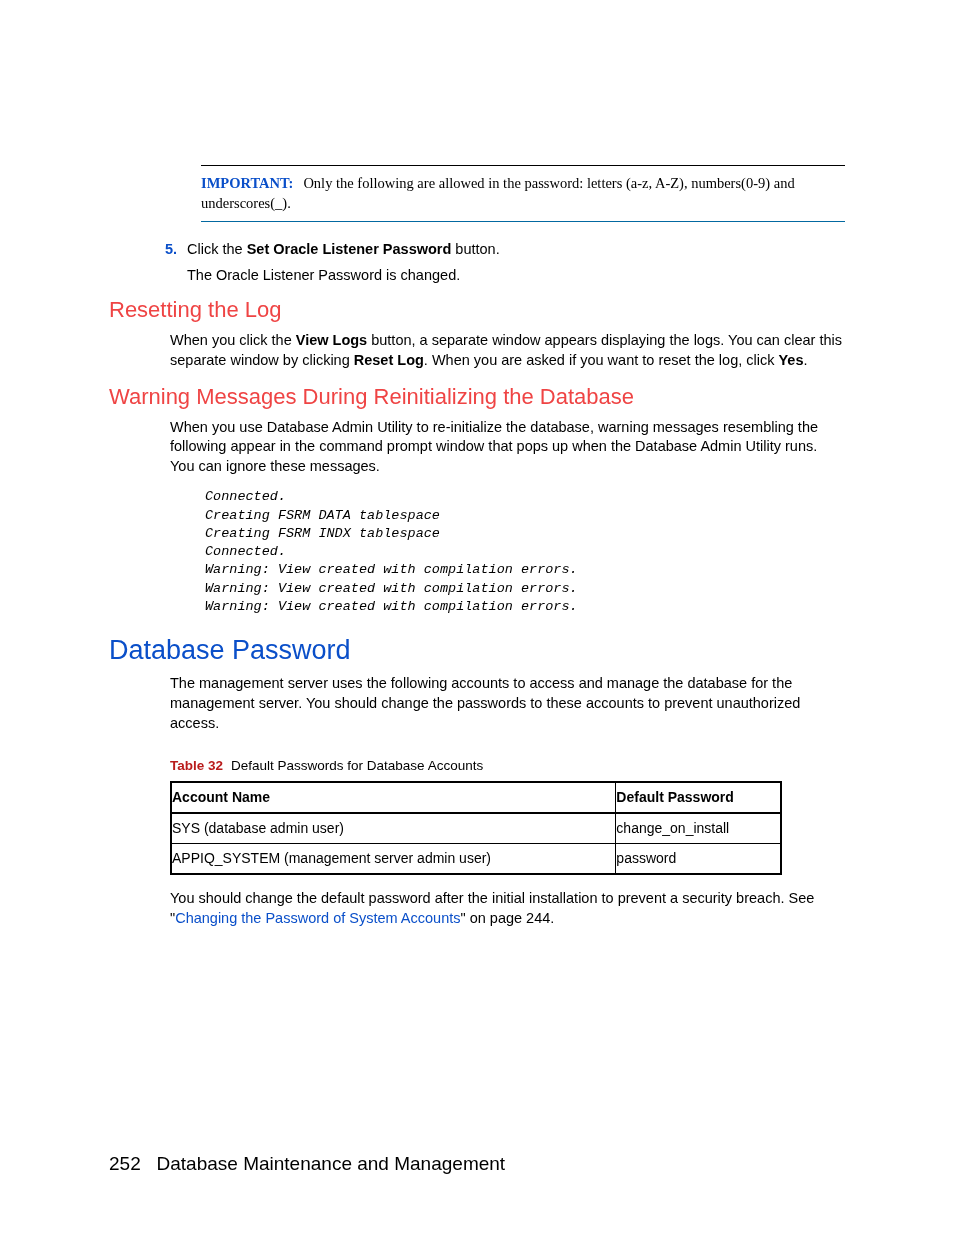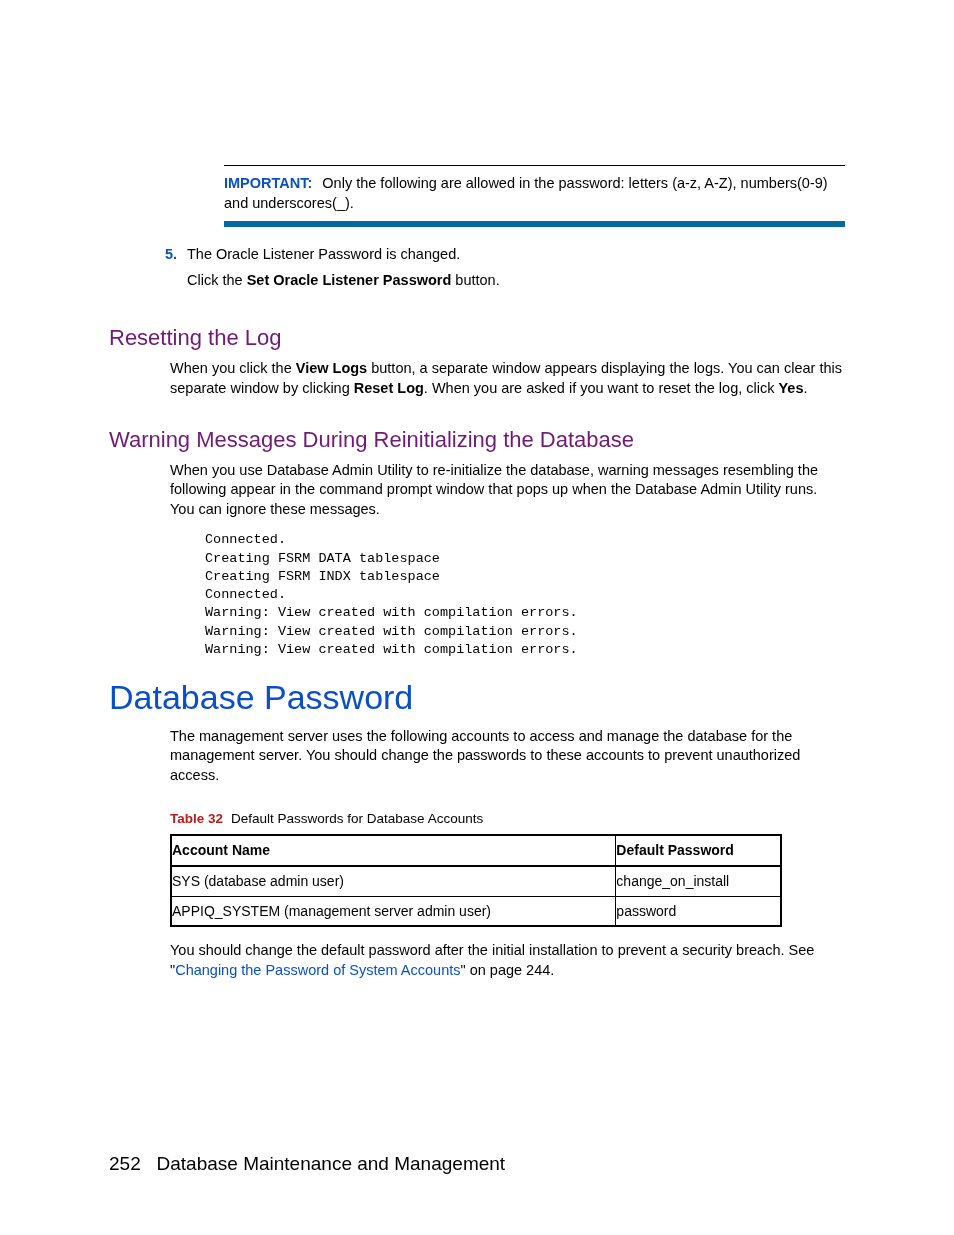--- a/index.html
+++ b/index.html
@@ -13,23 +13,24 @@
     width: 954px;
   }
   .page {
     padding: 165px 109px 60px 109px;
     box-sizing: border-box;
     min-height: 1235px;
     position: relative;
   }
   .callout-box {
     border-top: 1px solid #000;
-    border-bottom: 6px solid #0369a1;
+    border-bottom: 1px solid #0369a1;
     padding: 8px 0 8px 0;
-    margin: 0 0 18px 115px;
+    margin: 0 0 18px 92px;
+    font-family: Liberation Serif, serif;
   }
   .callout-label {
     color: #0a4fc9;
     font-weight: bold;
     margin-right: 10px;
   }
   .ol-step {
     display: flex;
     margin: 0 0 4px 56px;
   }
@@ -38,42 +39,43 @@
     font-weight: bold;
     min-width: 22px;
   }
   .step-body {
     flex: 1;
   }
   .step-body p {
     margin: 0 0 6px 0;
   }
   h2.section {
-    color: #701a75;
+    color: #ef4444;
     font-weight: normal;
     font-size: 22px;
-    margin: 27px 0 6px 0;
+    margin: 4px 0 6px 0;
   }
   h1.section-lg {
     color: #0a4fc9;
     font-weight: normal;
-    font-size: 34px;
+    font-size: 27px;
     margin: 16px 0 6px 0;
   }
   .body-indent {
     margin-left: 61px;
   }
   .body-indent p {
     margin: 0 0 12px 0;
   }
   pre.code {
     font-family: "Courier New", monospace;
     font-size: 13.5px;
     line-height: 1.35;
     margin: 6px 0 6px 96px;
+    font-style: italic;
   }
   b { font-weight: bold; }
   .table-caption {
     margin: 24px 0 6px 61px;
     font-size: 13.5px;
   }
   .table-num {
     color: #b91c1c;
     font-weight: bold;
     margin-right: 8px;
@@ -109,22 +111,22 @@
 
 <div class="page">
 
   <div class="callout-box">
     <span class="callout-label">IMPORTANT:</span><span>Only the following are allowed in the password: letters (a-z, A-Z), numbers(0-9) and underscores(_).</span>
   </div>
 
   <div class="ol-step">
     <div class="ol-num">5.</div>
     <div class="step-body">
+      <p><span>Click the </span><b>Set Oracle Listener Password</b><span> button.</span></p>
       <p>The Oracle Listener Password is changed.</p>
-      <p><span>Click the </span><b>Set Oracle Listener Password</b><span> button.</span></p>
     </div>
   </div>
 
   <h2 class="section">Resetting the Log</h2>
   <div class="body-indent">
     <p><span>When you click the </span><b>View Logs</b><span> button, a separate window appears displaying the logs. You can clear this separate window by clicking </span><b>Reset Log</b><span>. When you are asked if you want to reset the log, click </span><b>Yes</b><span>.</span></p>
   </div>
 
   <h2 class="section">Warning Messages During Reinitializing the Database</h2>
   <div class="body-indent">

